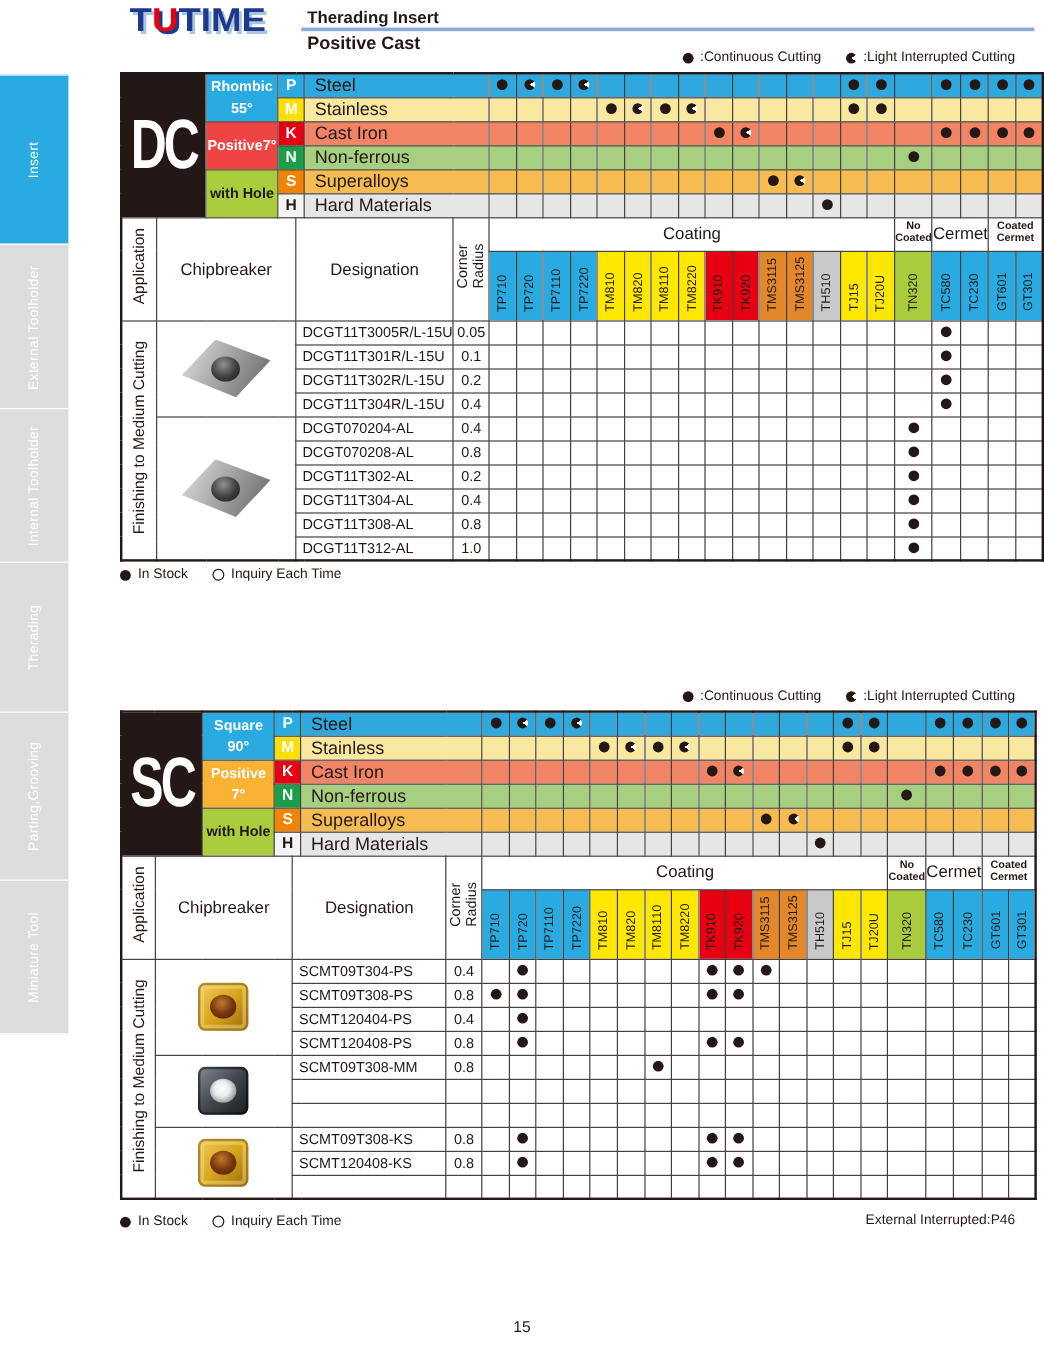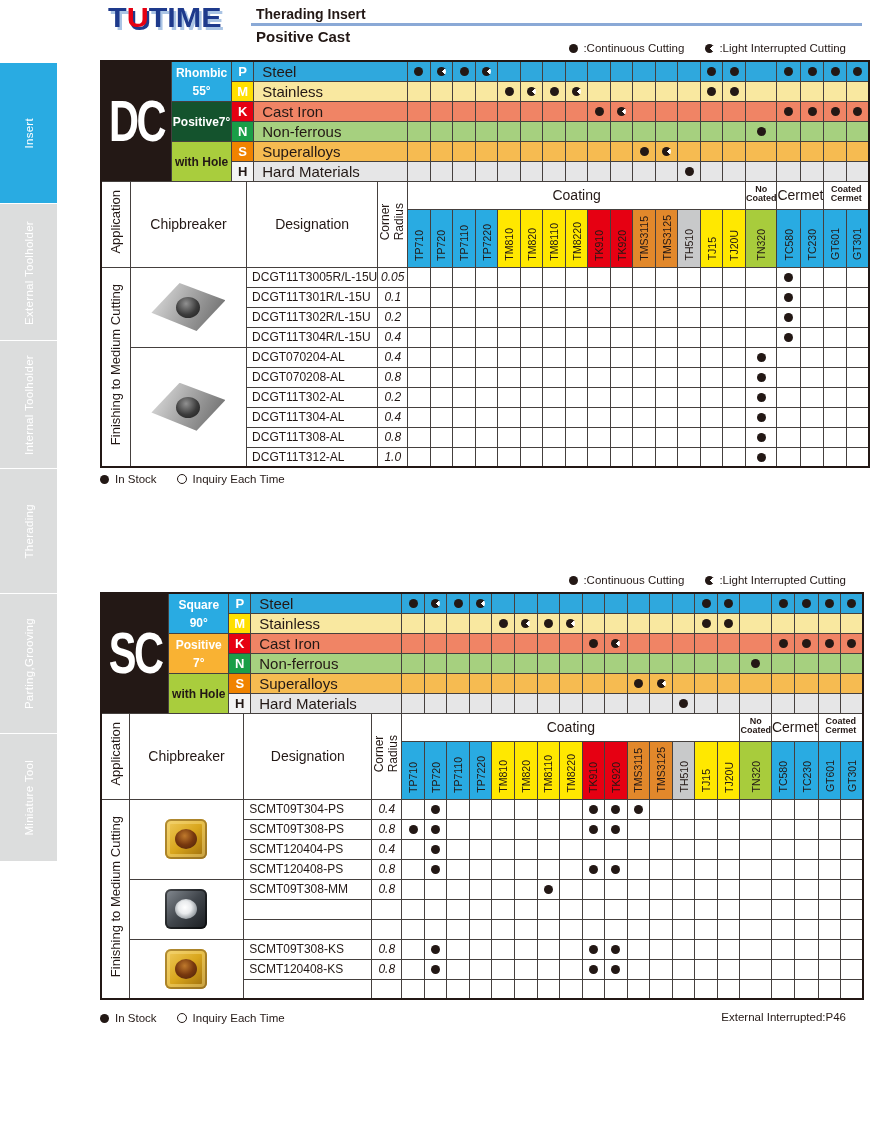--- a/index.html
+++ b/index.html
@@ -56,21 +56,21 @@
   td.mat-name{text-align:left;padding-left:8px;font-size:15px;}
   td.h-head{font-size:14px;}
   td.grp-head span{font-size:14px;white-space:pre-line;display:inline-block;line-height:1.05;}
   td.grp-head.small span{font-size:9px;font-weight:700;}
   td.grade-head{vertical-align:bottom;}
   td.grade-head .vtext{font-size:10.5px;margin-bottom:2px;}
   td.app-head .vtext{font-size:13px;}
   td.rad-head .vtext{font-size:12px;white-space:pre-line;line-height:1.15;}
   td.app-body .vtext{font-size:13px;}
   td.desig-cell{text-align:left;padding-left:5px;font-size:12px;white-space:nowrap;}
-  td.rad-cell{font-size:12px;font-style:italic;}
+  td.rad-cell{font-size:12px;}
 
   
   .insert-wrap{display:flex;align-items:center;justify-content:center;width:100%;height:100%;}
   .insert{position:relative;flex:none;}
   .insert .hole{position:absolute;left:50%;top:50%;border-radius:50%;}
   .rhombic-silver{width:74px;height:48px;
       background:linear-gradient(118deg,#dedede 5%,#a8a8a8 45%,#6a6a6a 95%);
       clip-path:polygon(0% 62%,38% 0%,100% 36%,61% 100%);}
   .rhombic-silver .hole{width:24px;height:21px;margin:-10px 0 0 -12px;
       background:radial-gradient(circle at 42% 32%,#919191 0,#3c3c3c 55%,#191919 100%);}
@@ -205,21 +205,21 @@
             <td class="mark-cell" style="background: rgb(249, 232, 160);"></td>
             <td class="mark-cell" style="background: rgb(249, 232, 160);"><span class="dot"></span></td>
             <td class="mark-cell" style="background: rgb(249, 232, 160);"><span class="dot"></span></td>
             <td class="mark-cell" style="background: rgb(249, 232, 160);"></td>
             <td class="mark-cell" style="background: rgb(249, 232, 160);"></td>
             <td class="mark-cell" style="background: rgb(249, 232, 160);"></td>
             <td class="mark-cell" style="background: rgb(249, 232, 160);"></td>
             <td class="mark-cell" style="background: rgb(249, 232, 160);"></td>
           </tr>
           <tr class="mat-row">
-            <td rowspan="2" class="attr-cell" style="background: #14532d;"><span style="color: rgb(255, 255, 255);">Positive7°</span></td>
+            <td rowspan="2" class="attr-cell" style="background: #ef4444;"><span style="color: rgb(255, 255, 255);">Positive7°</span></td>
             <td colspan="2" class="letter-cell" style="background: rgb(230, 0, 18);"><span style="color: rgb(255, 255, 255);">K</span></td>
             <td colspan="2" class="mat-name" style="background: rgb(240, 132, 101);">Cast  Iron</td>
             <td class="mark-cell" style="background: rgb(240, 132, 101);"></td>
             <td class="mark-cell" style="background: rgb(240, 132, 101);"></td>
             <td class="mark-cell" style="background: rgb(240, 132, 101);"></td>
             <td class="mark-cell" style="background: rgb(240, 132, 101);"></td>
             <td class="mark-cell" style="background: rgb(240, 132, 101);"></td>
             <td class="mark-cell" style="background: rgb(240, 132, 101);"></td>
             <td class="mark-cell" style="background: rgb(240, 132, 101);"></td>
             <td class="mark-cell" style="background: rgb(240, 132, 101);"></td>
@@ -1093,13 +1093,14 @@
   <div class="stock-legend" style="top:1012px">
     <span class="dot"></span>
     <span>In Stock</span>
     <span class="ring gap"></span>
     <span>Inquiry Each Time</span>
   </div>
   <div class="pageref" style="top:1010px">
     <div>External Interrupted:P46</div>
   </div>
 
+  <div class="page-num">15</div>
 </div>
 
 </body></html>

